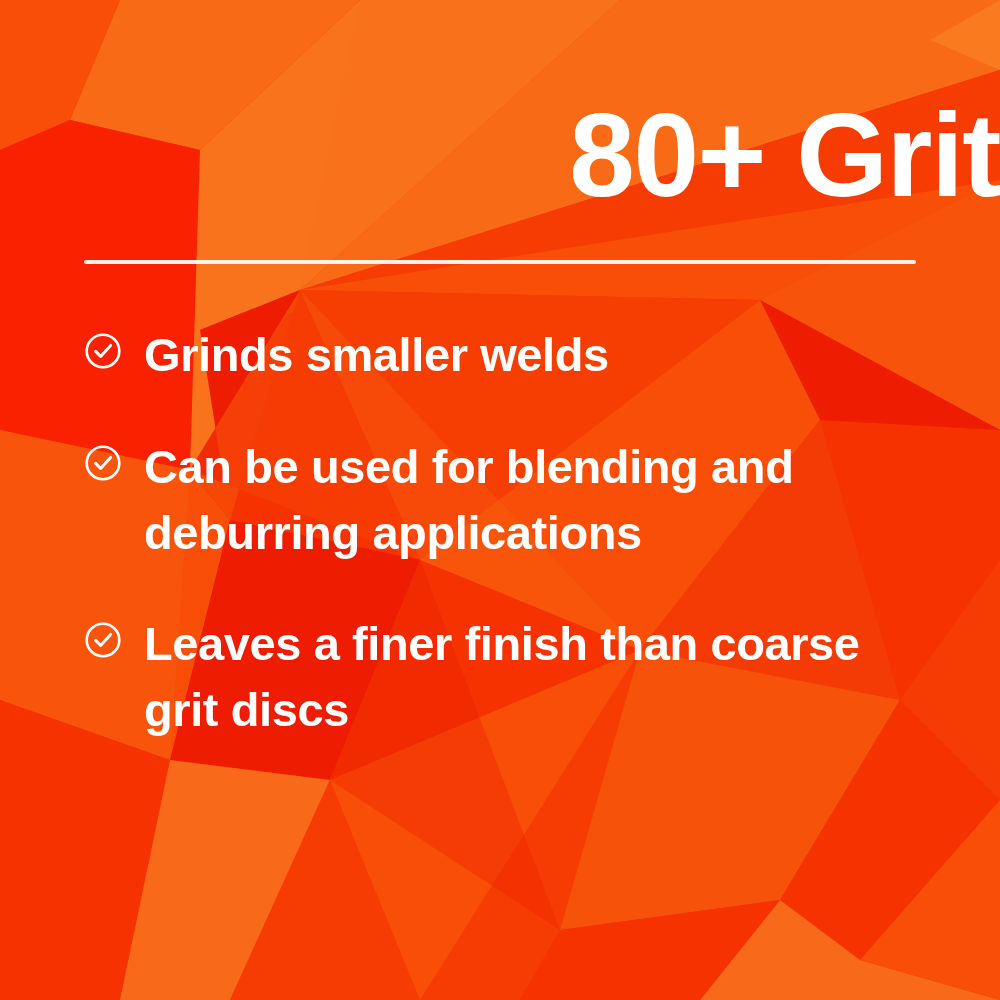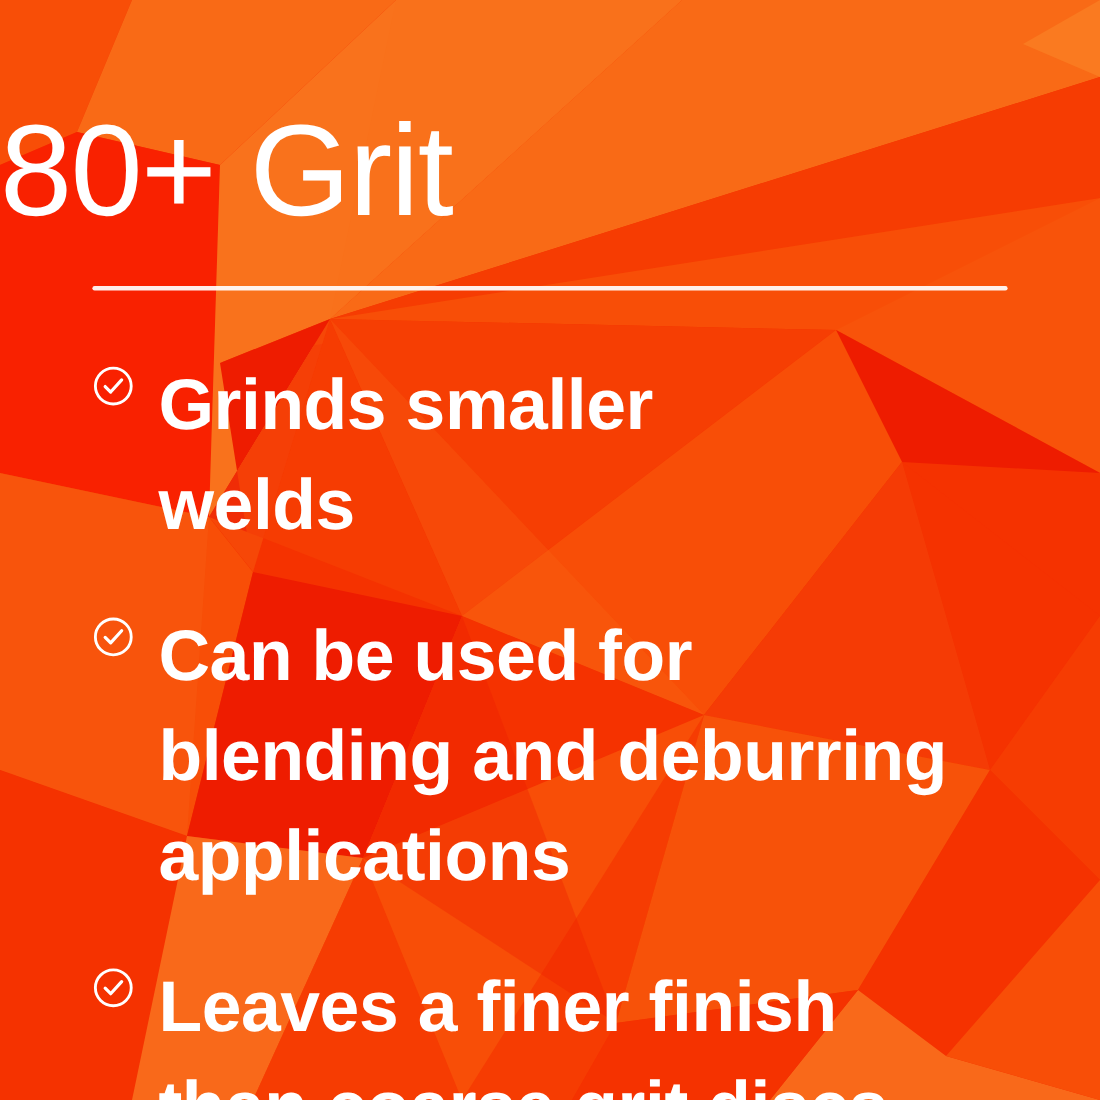--- a/index.html
+++ b/index.html
@@ -36,24 +36,24 @@
     inset: 0;
     z-index: 2;
   }
 
   
   #title {
     position: absolute;
     left: 0;
     right: 0;
     top: 96px;
-    text-align: left;
+    text-align: right;
     color: #FFFFFF;
     font-size: 118px;
-    font-weight: 400;
+    font-weight: 700;
     letter-spacing: -1.5px;
     line-height: 1.0;
     white-space: nowrap;
   }
 
   
   #divider {
     position: absolute;
     left: 84px;
     top: 260px;
@@ -84,21 +84,21 @@
     flex: 0 0 auto;
     width: 38px;
     height: 38px;
     margin-top: 10px;
     margin-right: 22px;
   }
   .check-icon svg { display: block; width: 38px; height: 38px; }
 
   .bullet-text {
     color: #FFFFFF;
-    font-size: 65px;
+    font-size: 47px;
     font-weight: 700;
     line-height: 1.40;
     letter-spacing: -0.4px;
   }
 
   .bullet-wide .bullet-text { max-width: 730px; }
   .bullet-narrow .bullet-text { max-width: 600px; }
 </style>
 </head>
 <body>

